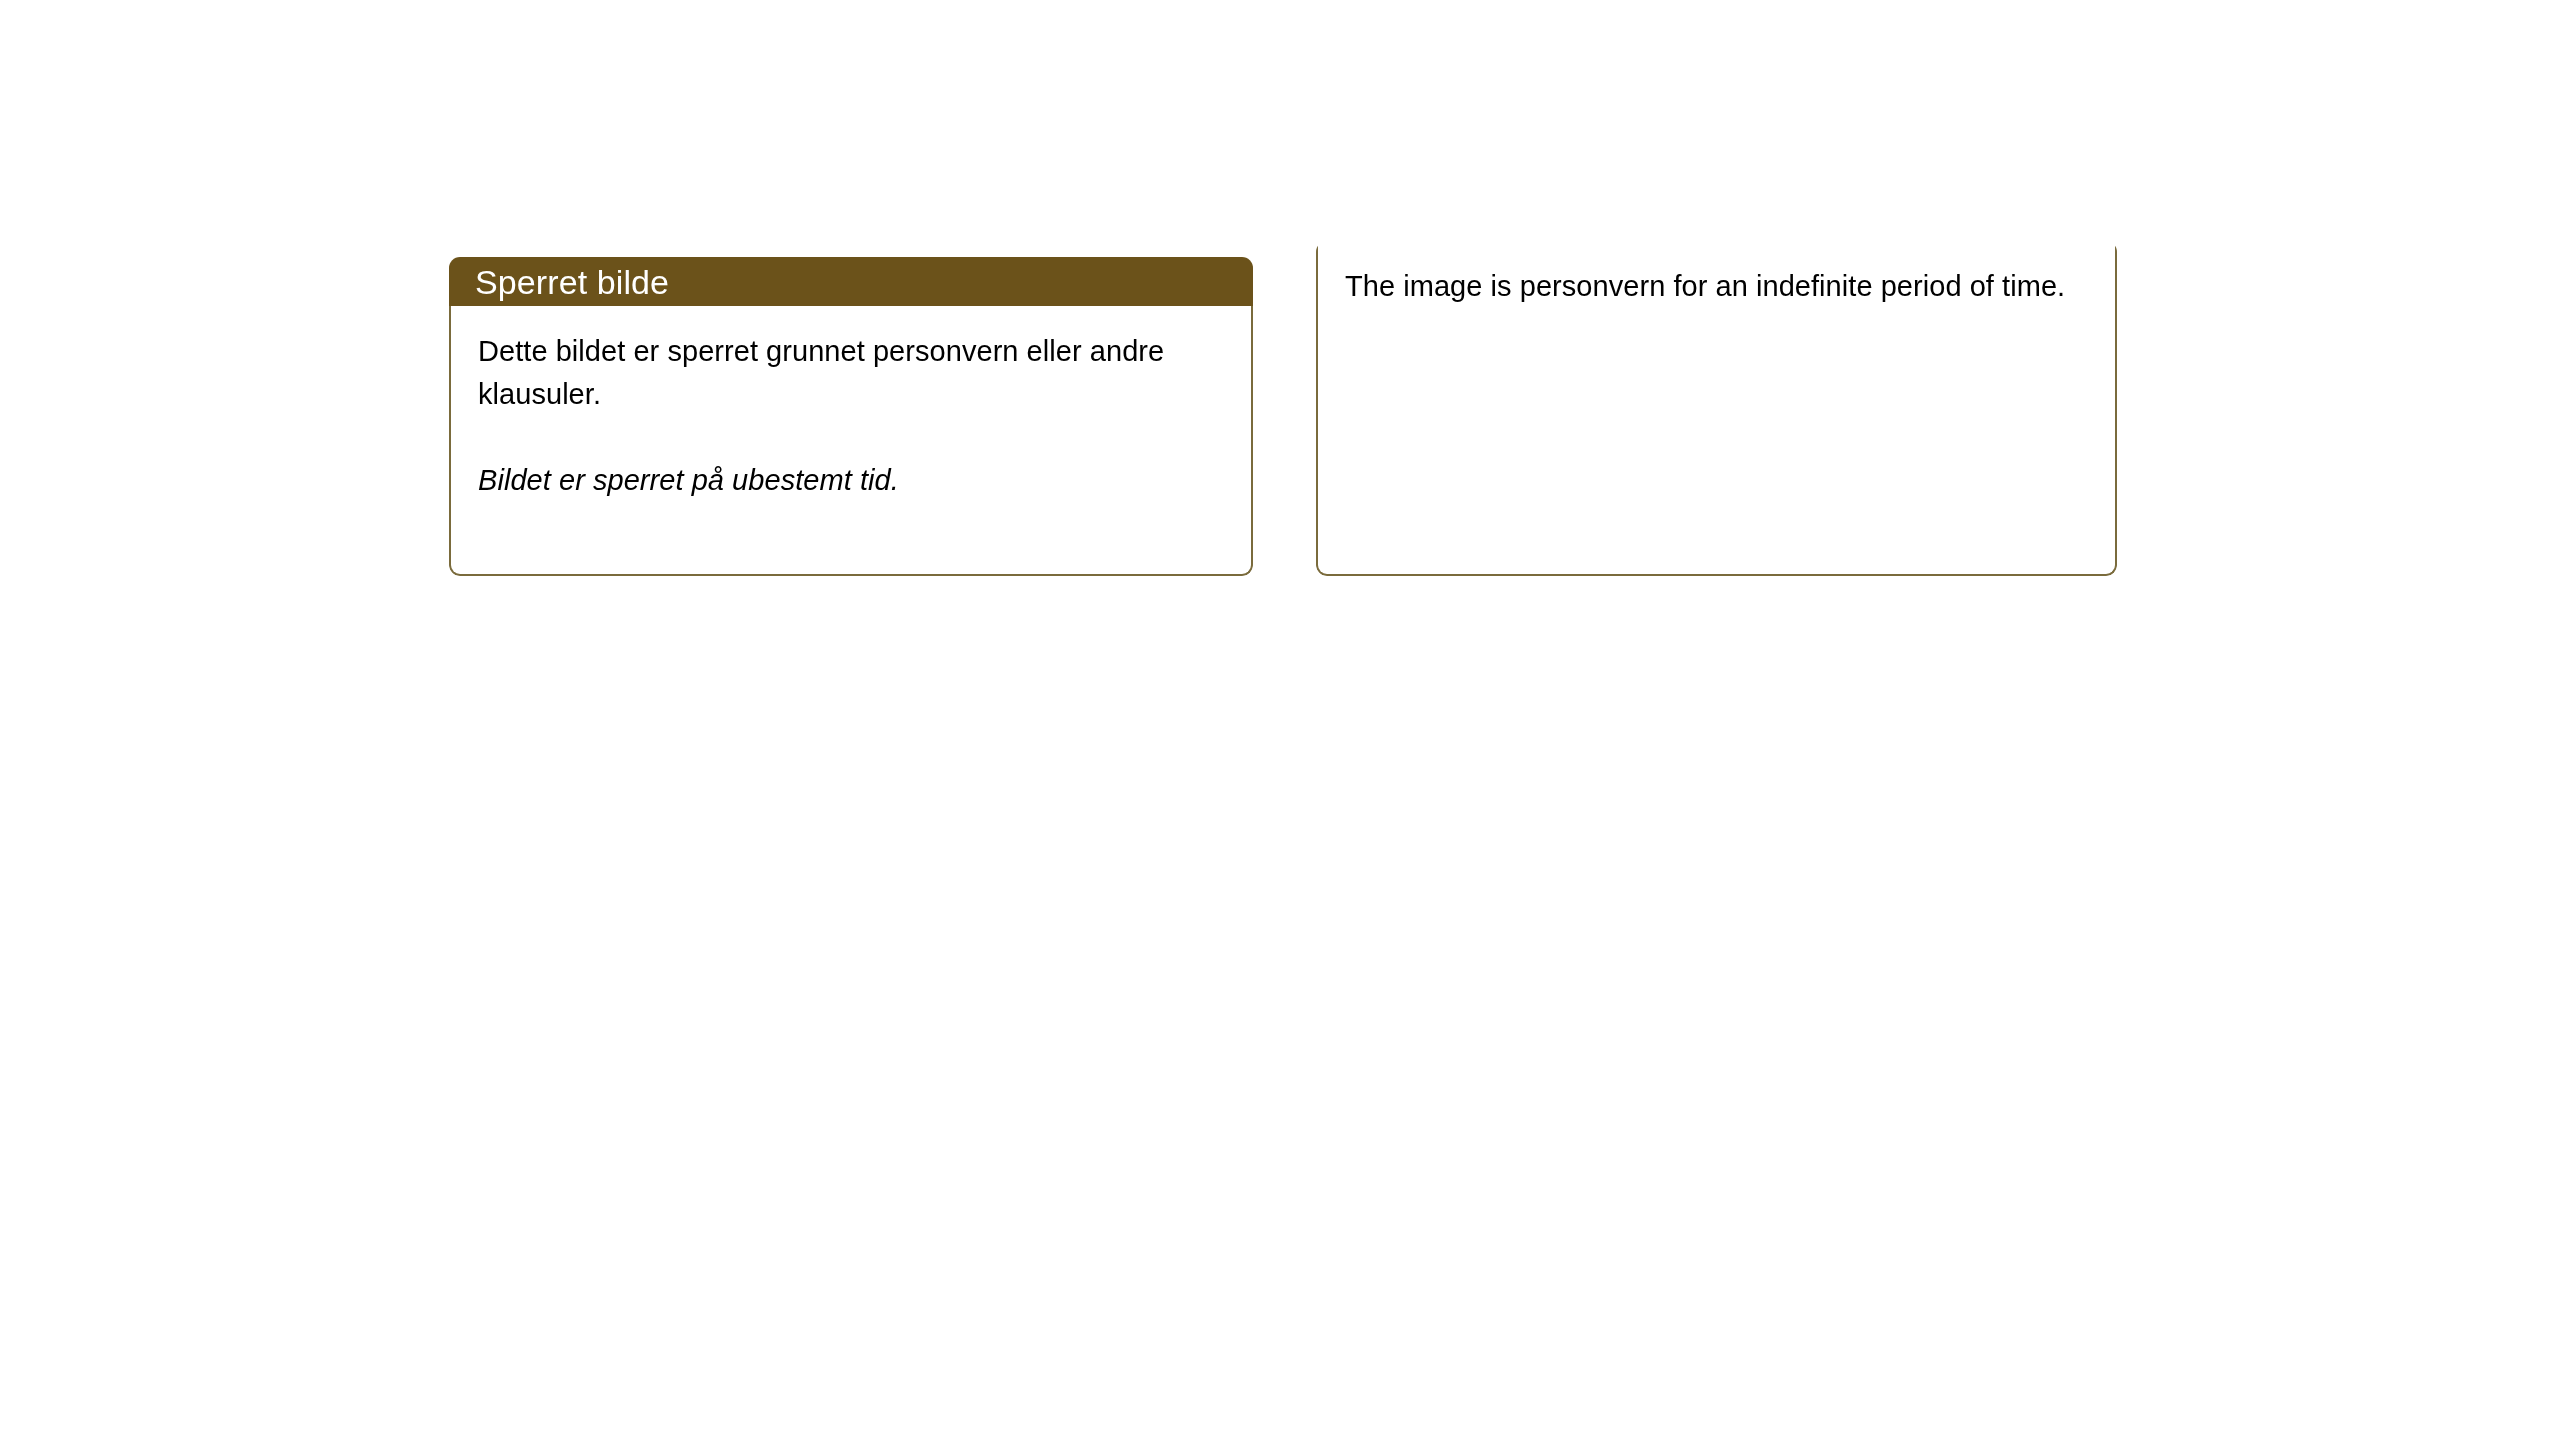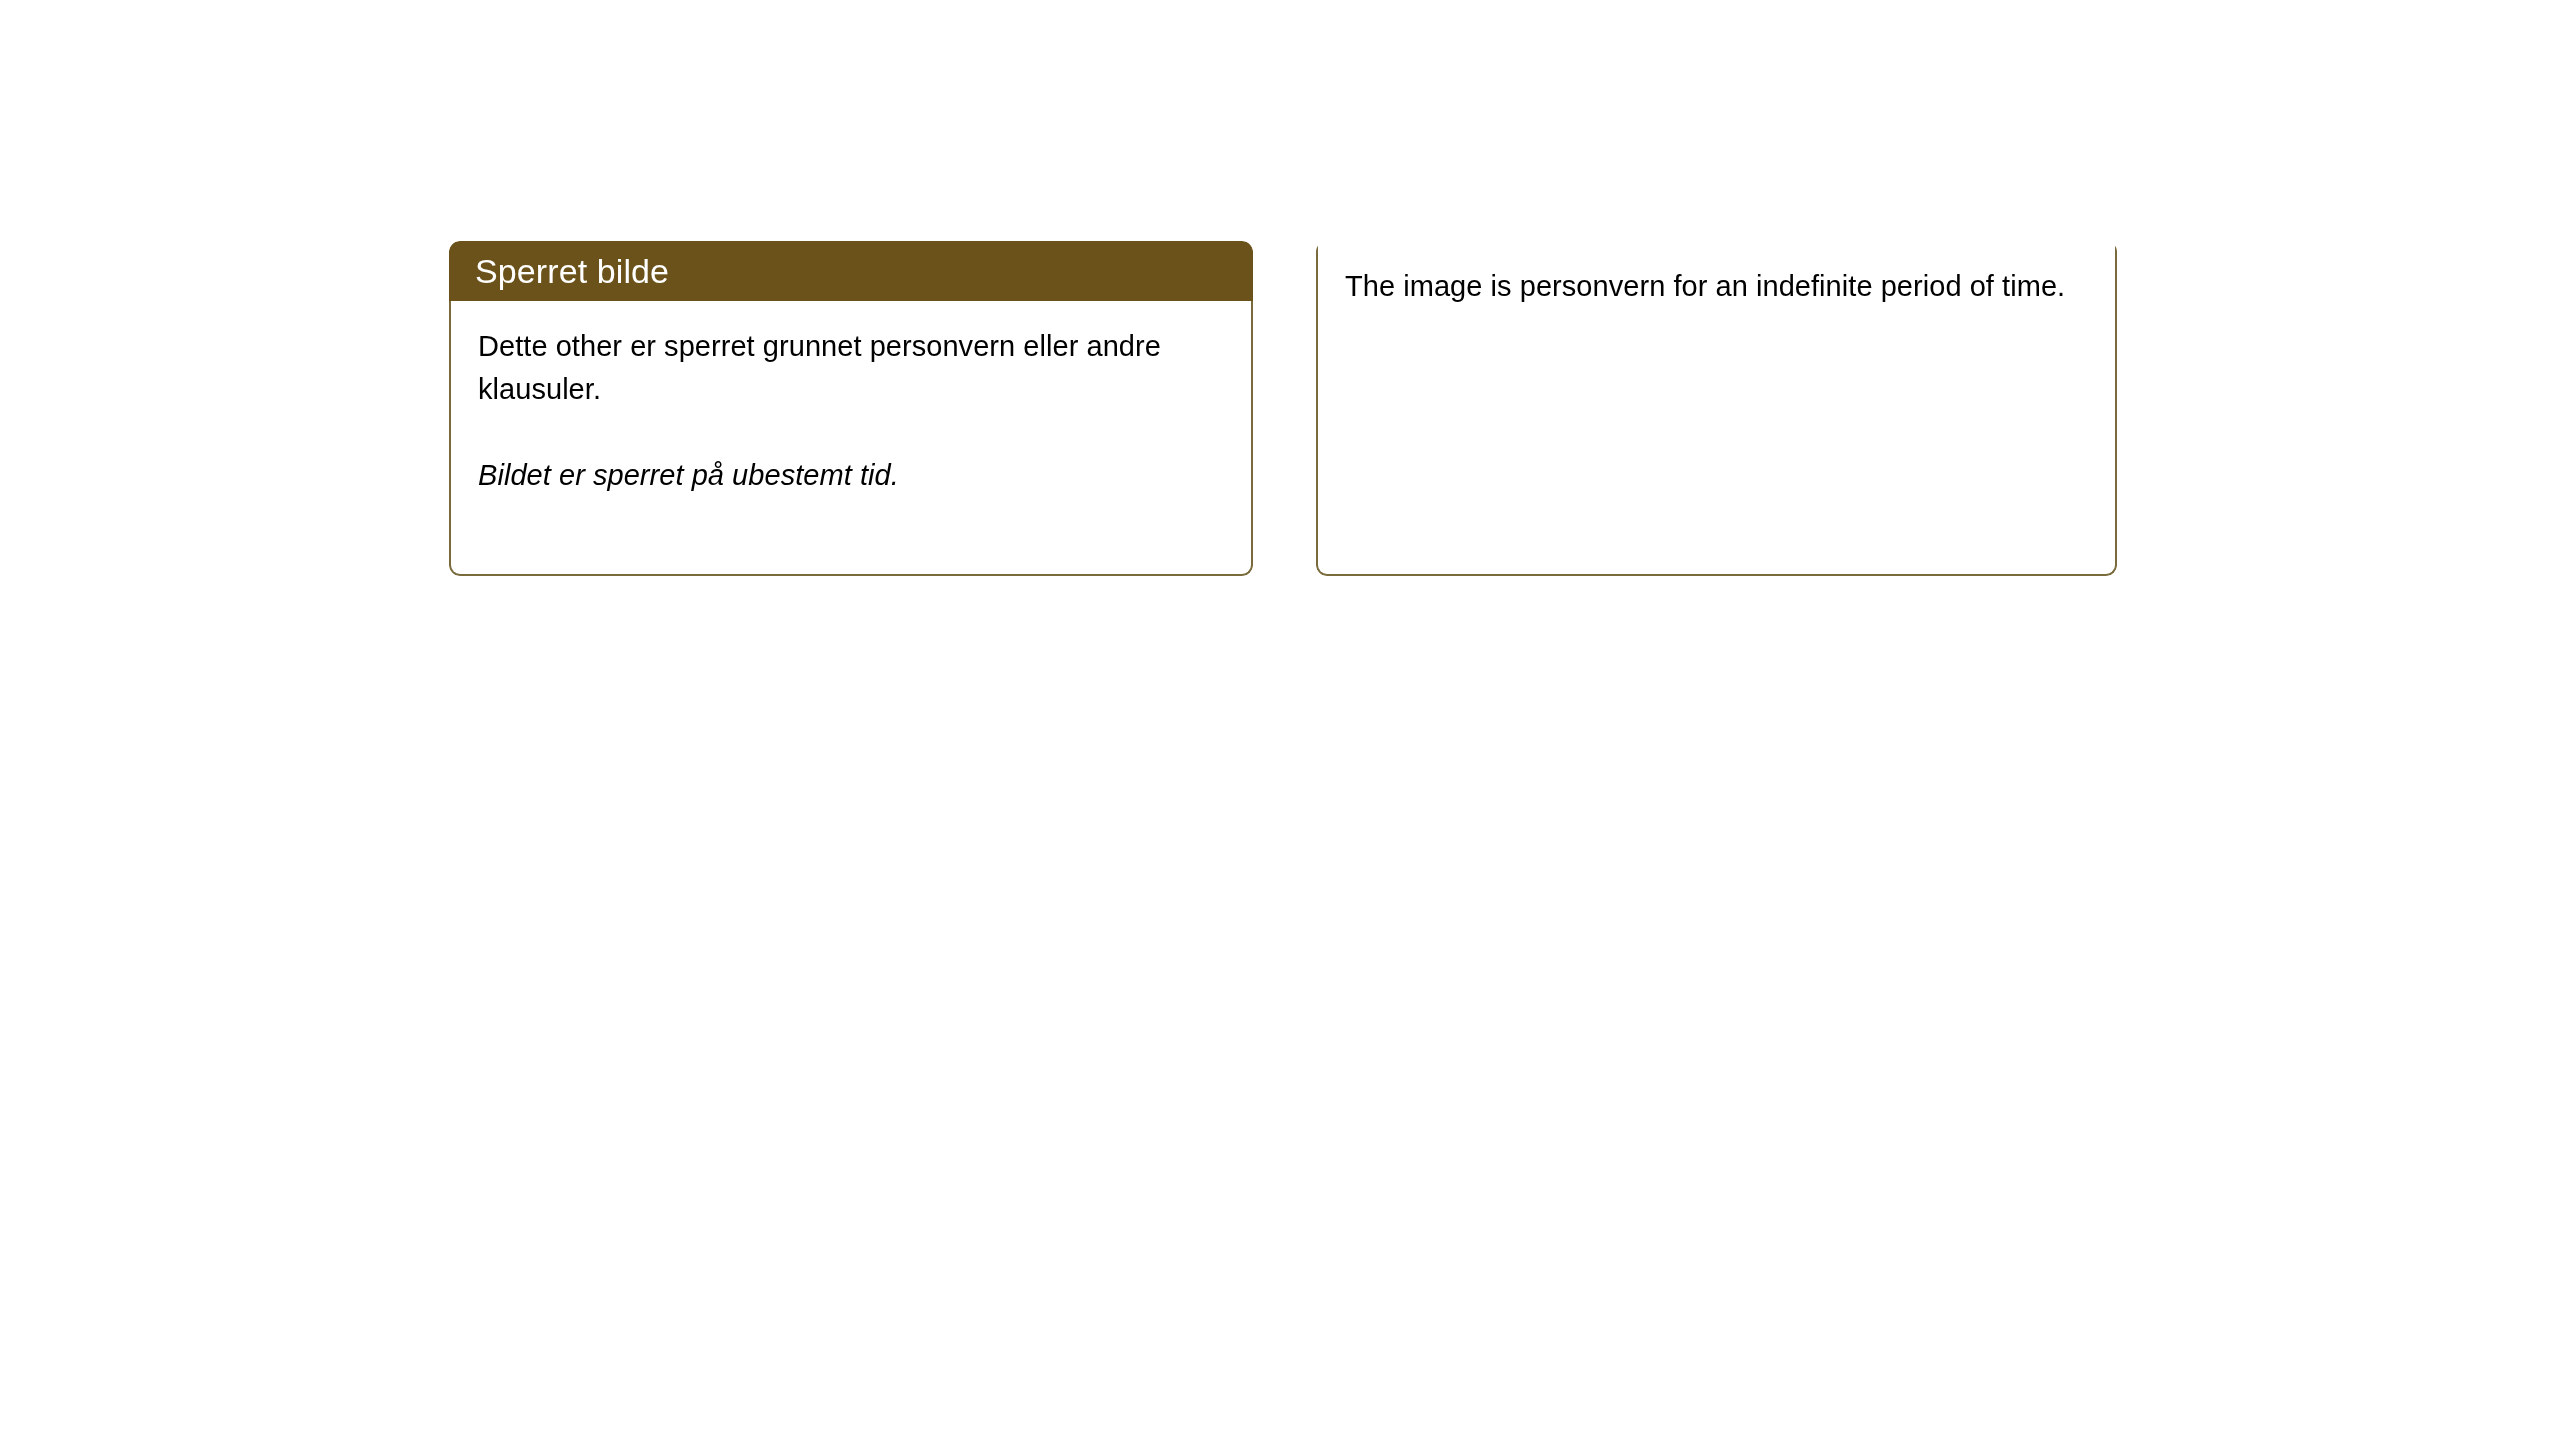--- a/index.html
+++ b/index.html
@@ -34,27 +34,28 @@
     display: flex;
     flex-direction: column;
     overflow: hidden;
   }
 
   .panel-no  { width: 804px; height: 335px; }
   .panel-en  { width: 801px; height: 335px; }
 
   .panel-header {
     box-sizing: border-box;
-    height: 60px;
+    height: 49px;
     background: #6b521a;
     border-radius: 11px 11px 0 0;
     display: flex;
     align-items: center;
     padding: 0 26px;
     flex: 0 0 auto;
+    margin-top: 16px;
   }
 
   .panel-title {
     color: #ffffff;
     font-size: 34px;
     line-height: 36px;
     font-weight: 400;
     letter-spacing: 0.1px;
     white-space: nowrap;
   }
@@ -87,21 +88,21 @@
 </head>
 <body>
 
 <div id="panels">
 
   <section class="notice-panel panel-no">
     <header class="panel-header">
       <span class="panel-title">Sperret bilde</span>
     </header>
     <div class="panel-body">
-      <p class="panel-paragraph">Dette other er sperret grunnet personvern eller andre klausuler.</p>
+      <p class="panel-paragraph">Dette bildet er sperret grunnet personvern eller andre klausuler.</p>
       <p class="panel-paragraph">Bildet er sperret på ubestemt tid.</p>
     </div>
   </section>
 
   <section class="notice-panel panel-en">
     <div class="panel-body">
       <p class="panel-paragraph">The image is personvern for an indefinite period of time.</p>
     </div>
   </section>
 

